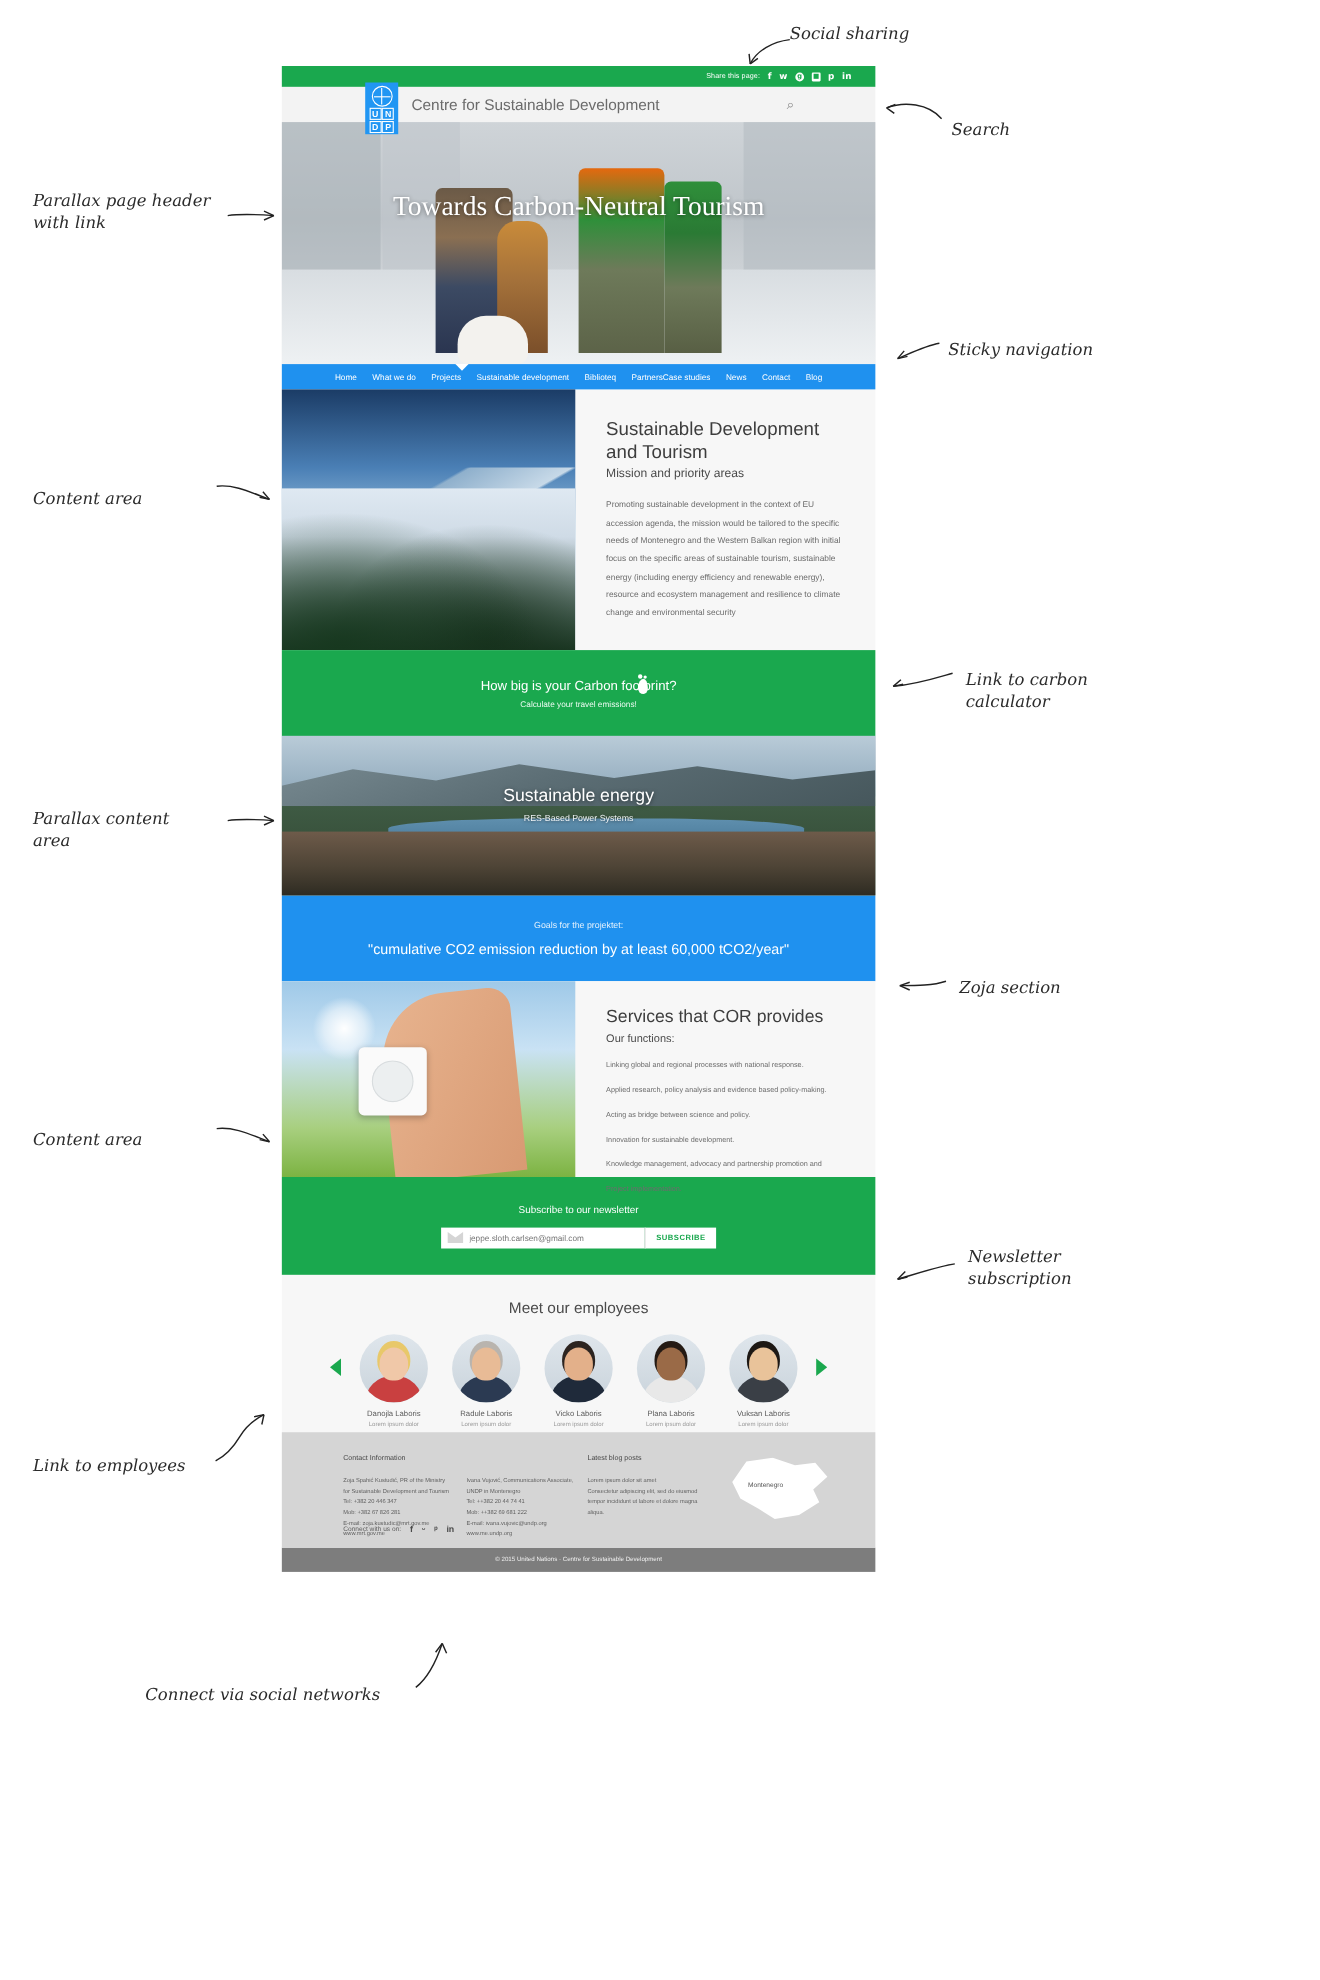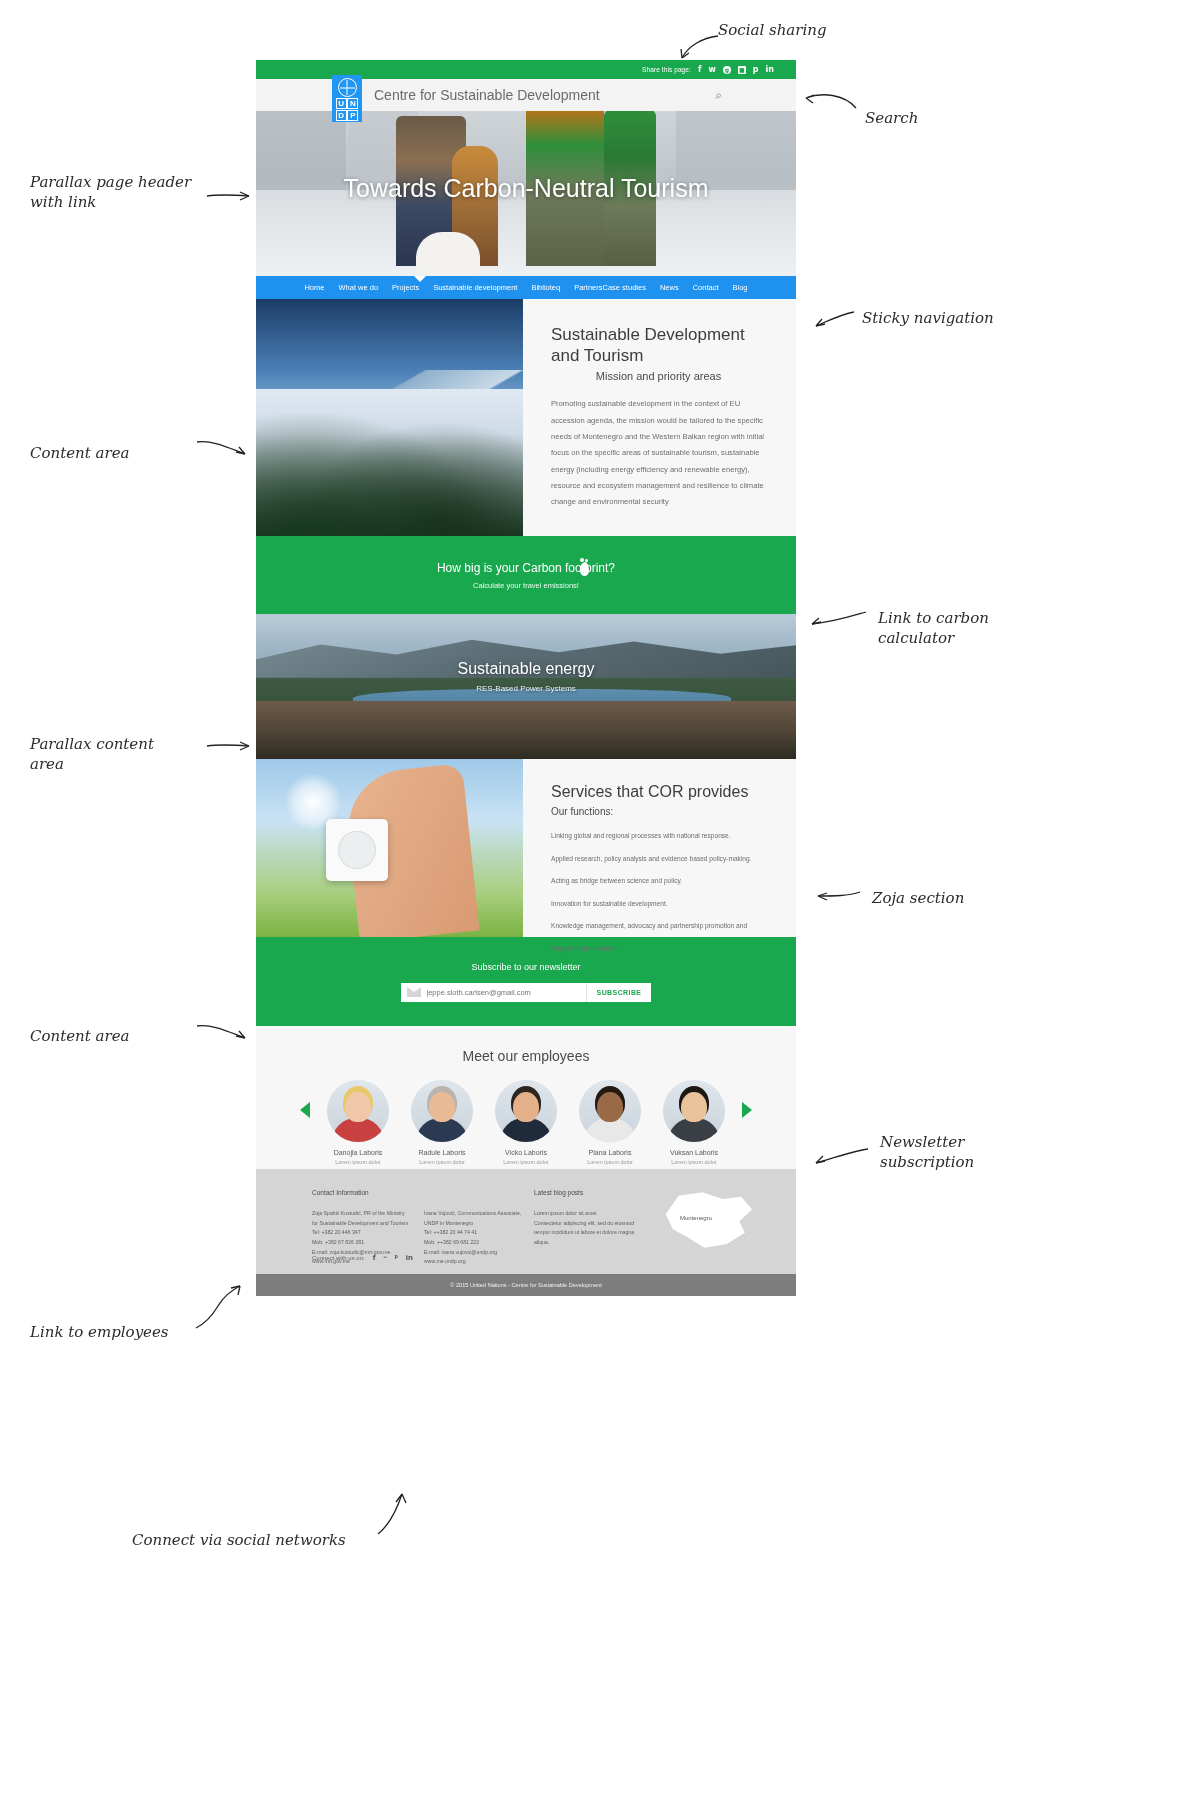--- a/index.html
+++ b/index.html
@@ -69,22 +69,23 @@
     background:#fff;transform:translateY(-50%);}
   .undp-logo .letters{display:flex;flex-direction:column;align-items:center;margin-top:1px;}
   .undp-logo .lrow{display:flex;}
   .undp-logo .lt{color:#fff;font-size:8px;font-weight:bold;line-height:9px;width:11px;
      text-align:center;border:0.6px solid #ffffff;margin:0.4px;}
   .site-title { margin-left:118px; color:#6b6b6b; font-size:14px; }
   .search-ic { position:absolute; right:74px; color:#8a8a8a; font-size:12px; }
 
   
   .hero {
-    height: 165px; position: relative; overflow: hidden;
+    height: 220px; position: relative; overflow: hidden;
     background: linear-gradient(#cfd4d8 0%, #bfc5ca 40%, #e6e9eb 100%);
+    font-family: Liberation Serif, serif;
   }
   .hero .groundblur{position:absolute;left:0;right:0;bottom:0;height:86px;
      background:linear-gradient(#d8dde1,#eef1f3);}
   .hero .bld{position:absolute;top:0;bottom:86px;background:rgba(150,158,165,.45);}
   .hero .person{position:absolute;bottom:10px;border-radius:6px 6px 0 0;}
   .hero h1 {
     position:absolute; left:0; right:0; top:63px; text-align:center;
     color:#fff; font-size:25px; font-weight:400;
     text-shadow: 0 1px 4px rgba(0,0,0,.45);
   }
@@ -103,21 +104,21 @@
     background:linear-gradient(#1b3c66 0%, #4a7fb5 30%, #9dc3e0 55%, #eef4f8 100%);}
   .content .pic.mountains:after{content:"";position:absolute;left:0;right:0;bottom:0;height:62%;
     background:
       radial-gradient(ellipse at 20% 100%, #17381f 0%, rgba(23,56,31,0) 60%),
       radial-gradient(ellipse at 70% 100%, #16301c 0%, rgba(22,48,28,0) 55%),
       linear-gradient(#dfe9f2 0%, #cfdbe6 30%, #1d3a26 100%);}
   .content .pic.mountains:before{content:"";position:absolute;left:-10%;top:30%;width:120%;height:40%;
     background:linear-gradient(150deg, transparent 40%, #8fb0cc 41%, #c7d9e8 60%, transparent 61%);}
   .content .txt{flex:1;padding:26px 30px 0 28px;}
   .content h2{font-size:17px;font-weight:400;color:#3d3d3d;line-height:1.22;}
-  .content h3{font-size:11px;font-weight:400;color:#4a4a4a;margin-top:4px;text-align:center;}
+  .content h3{font-size:11px;font-weight:400;color:#4a4a4a;margin-top:4px;}
   .content p{font-size:7.6px;color:#6d6d6d;line-height:2.15;margin-top:14px;}
 
   
   .carbonband{height:78px;background:#1aa84e;display:flex;flex-direction:column;
     align-items:center;justify-content:center;position:relative;}
   .carbonband .l1{color:#fff;font-size:12px;font-weight:400;}
   .carbonband .l2{color:#eafaf0;font-size:7.5px;margin-top:6px;}
   .footprint{position:absolute;left:322px;top:22px;width:13px;height:20px;}
   .footprint .sole{position:absolute;left:2px;top:4px;width:9px;height:14px;background:#fff;
      border-radius:55% 45% 45% 55% / 62% 60% 40% 38%;}
@@ -302,20 +303,24 @@
   <section class="parallax">
     <div class="sky"></div>
     <div class="mtn"></div>
     <div class="bay"></div>
     <div class="town"></div>
     <div class="roofs"></div>
     <h2>Sustainable energy</h2>
     <div class="sub">RES-Based Power Systems</div>
   </section>
 
+  <section class="spot">
+    <div class="l1">Goals for the projektet:</div>
+    <div class="l2">"cumulative CO2 emission reduction by at least 60,000 tCO2/year"</div>
+  </section>
 
   <section class="services">
     <div class="pic">
       <div class="sun"></div>
       <div class="hand"></div>
       <div class="socket"></div>
     </div>
     <div class="txt">
       <h2>Services that COR provides</h2>
       <h3>Our functions:</h3>

